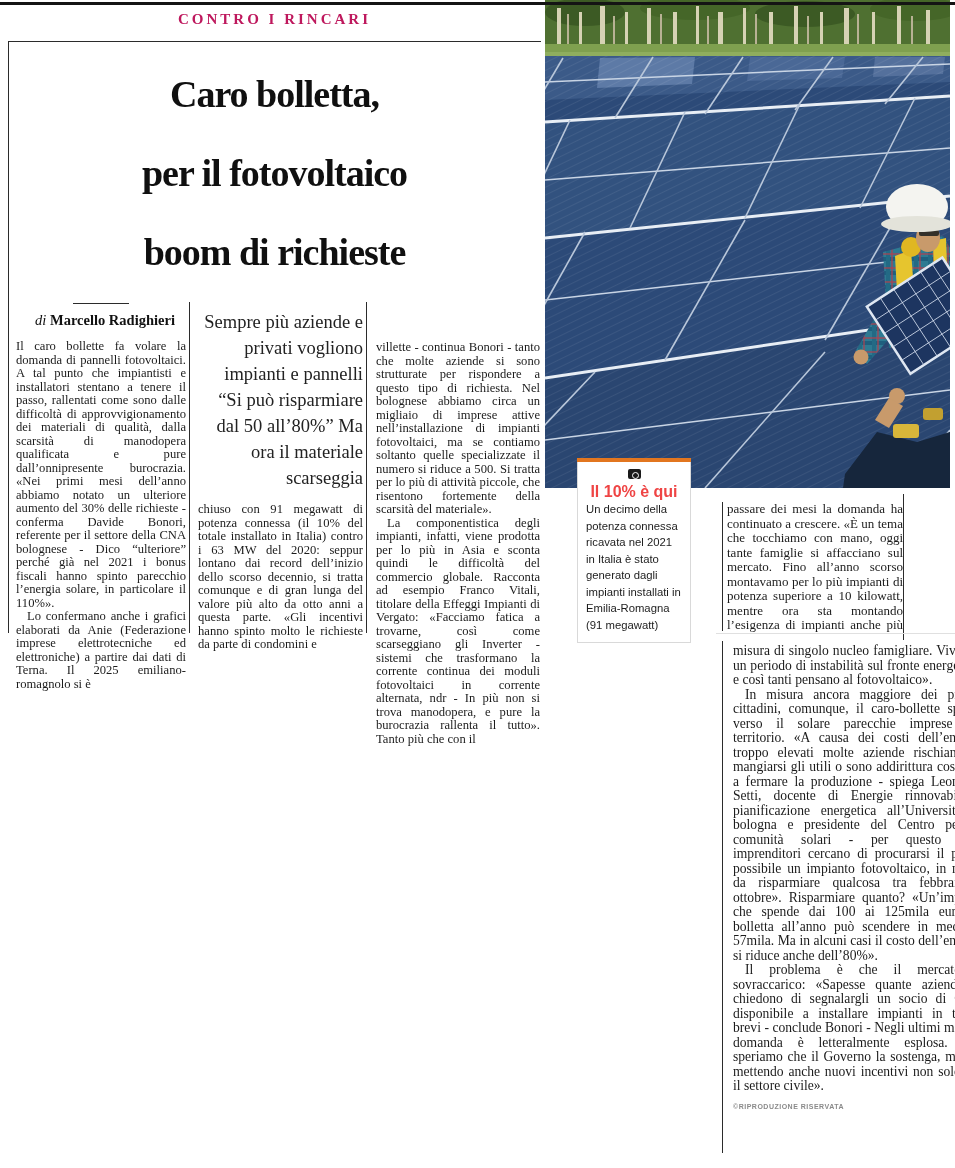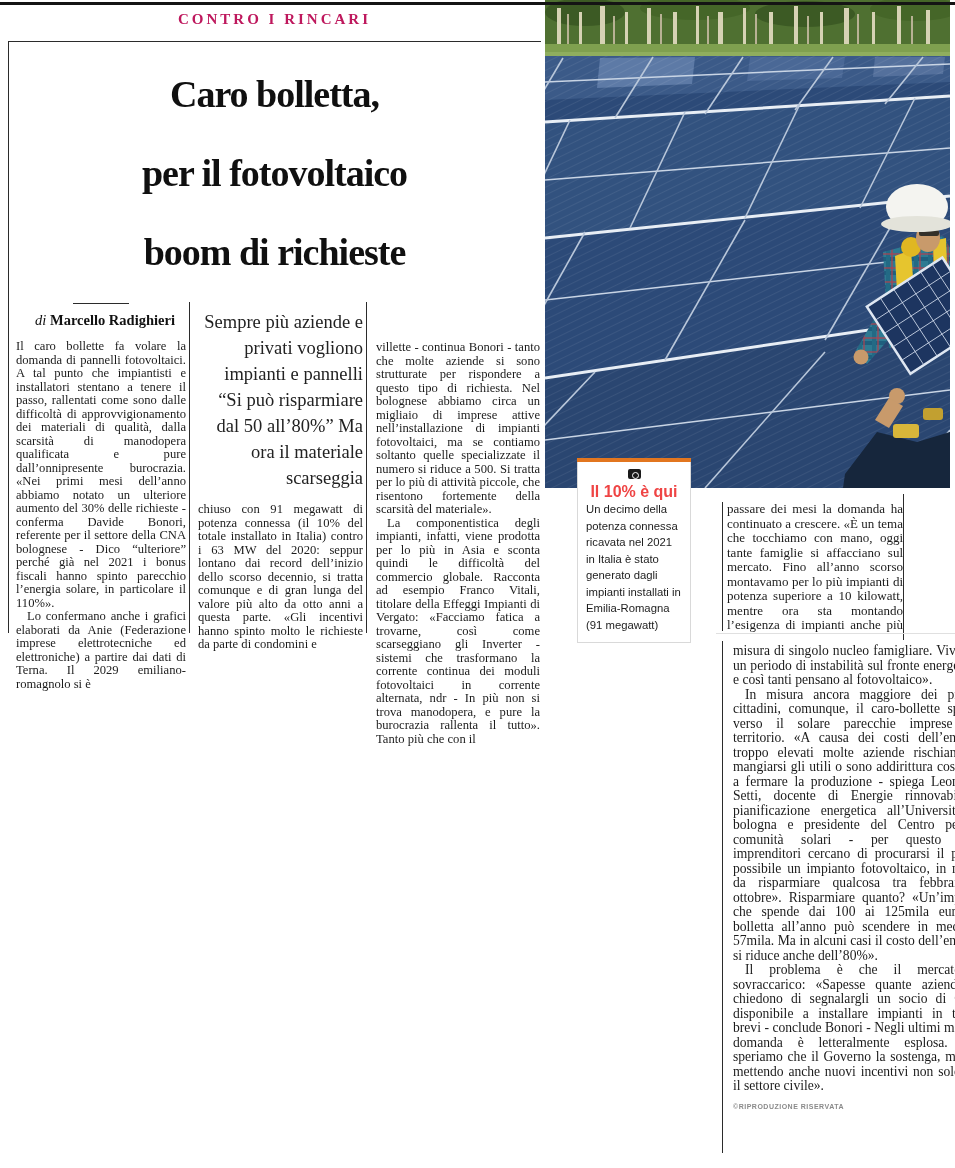--- a/index.html
+++ b/index.html
@@ -211,21 +211,21 @@
   </div>
 
   <div class="abs col1">
     <div class="byline-rule"></div>
     <div class="byline">
       <i>di</i>
       <b>Marcello Radighieri</b>
     </div>
     <div class="bodytxt">
       <p>Il caro bollette fa volare la domanda di pannelli fotovoltaici. A tal punto che impiantisti e installatori stentano a tenere il passo, rallentati come sono dalle difficoltà di approvvigionamento dei materiali di qualità, dalla scarsità di manodopera qualificata e pure dall’onnipresente burocrazia. «Nei primi mesi dell’anno abbiamo notato un ulteriore aumento del 30% delle richieste - conferma Davide Bonori, referente per il settore della CNA bolognese - Dico “ulteriore” perché già nel 2021 i bonus fiscali hanno spinto parecchio l’energia solare, in particolare il 110%».</p>
-      <p class="ind">Lo confermano anche i grafici elaborati da Anie (Federazione imprese elettrotecniche ed elettroniche) a partire dai dati di Terna. Il 2029 emiliano-romagnolo si è</p>
+      <p class="ind">Lo confermano anche i grafici elaborati da Anie (Federazione imprese elettrotecniche ed elettroniche) a partire dai dati di Terna. Il 2025 emiliano-romagnolo si è</p>
     </div>
   </div>
 
   <div class="abs vdiv" style="left:189px;top:302px;height:331px;"></div>
 
   <div class="abs col2">
     <div class="pullquote">Sempre più aziende e privati vogliono impianti e pannelli “Si può risparmiare dal 50 all’80%” Ma ora il materiale scarseggia</div>
     <div class="bodytxt">
       <p>chiuso con 91 megawatt di potenza connessa (il 10% del totale installato in Italia) contro i 63 MW del 2020: seppur lontano dai record dell’inizio dello scorso decennio, si tratta comunque e di gran lunga del valore più alto da otto anni a questa parte. «Gli incentivi hanno spinto molto le richieste da parte di condomini e</p>
     </div>

